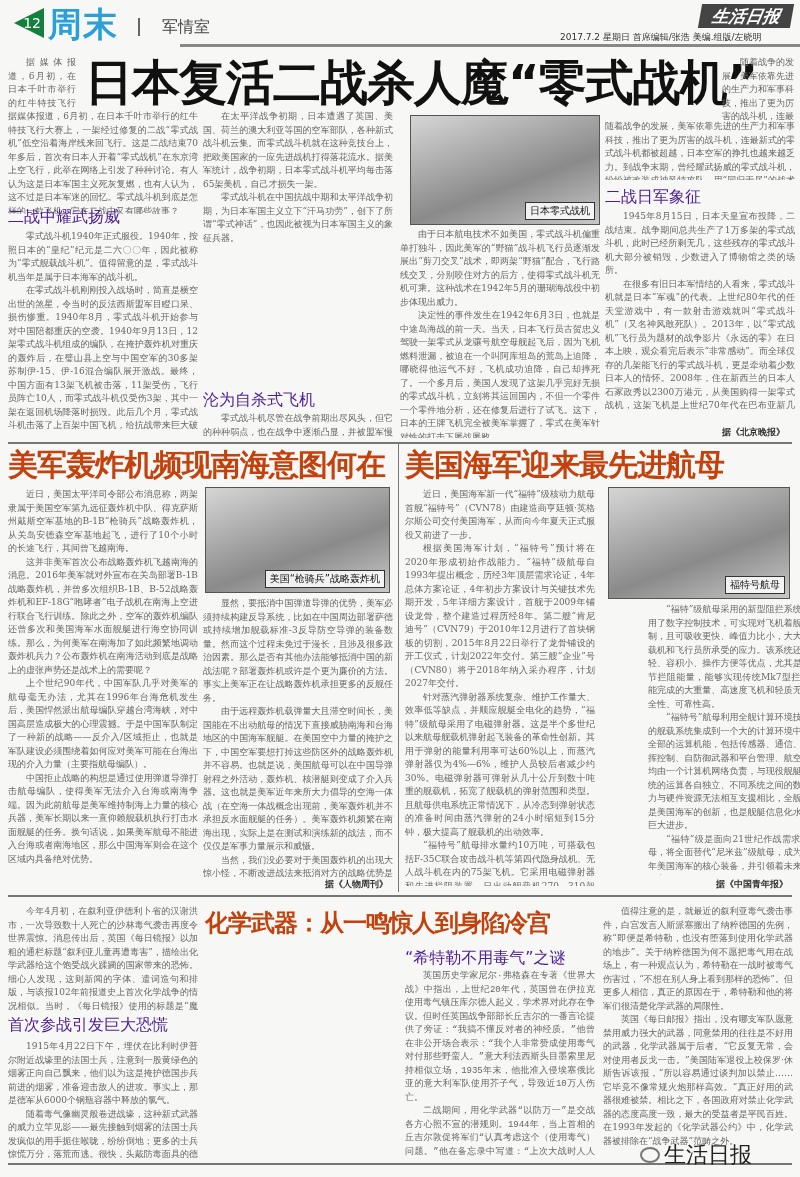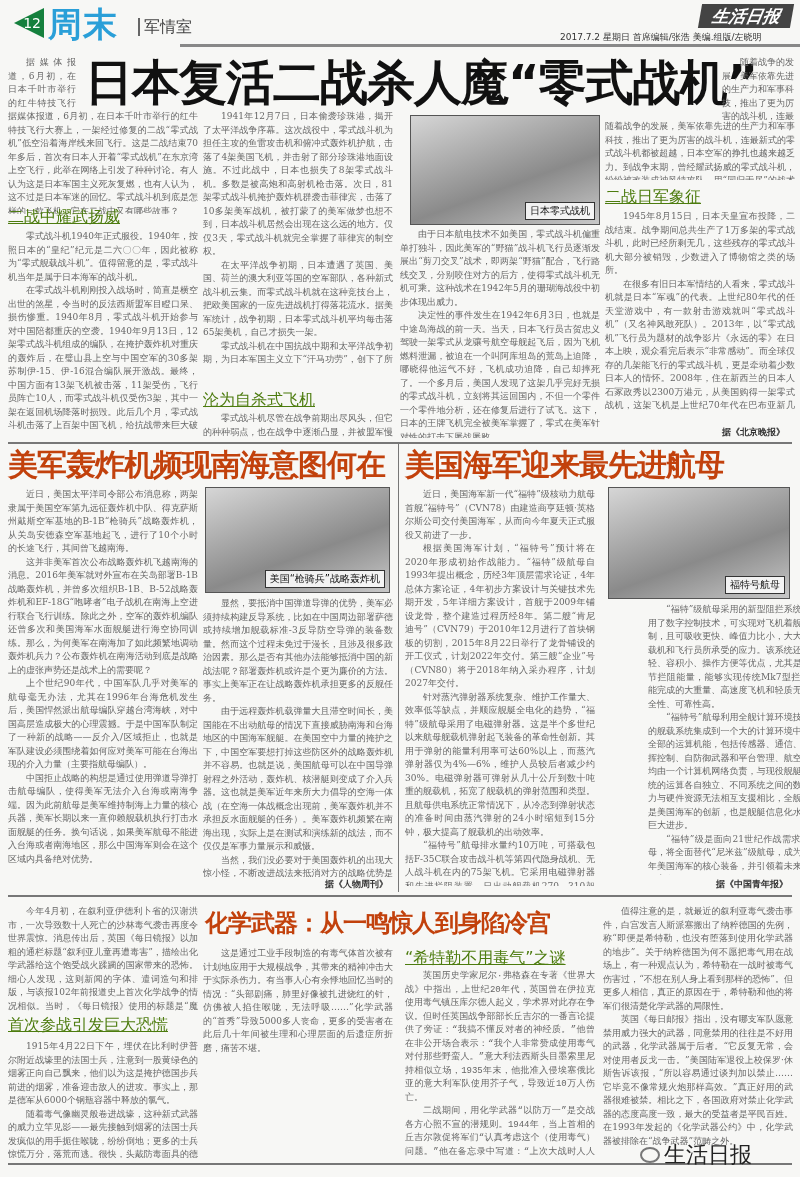--- a/index.html
+++ b/index.html
@@ -1,29 +1,29 @@
 <!DOCTYPE html>
 <html><head>
 <meta charset="utf-8">
 <style>
   * { box-sizing: border-box; margin: 0; padding: 0; }
   body { width: 800px; height: 1177px; background: #f7f7f5; font-family: "DejaVu Serif", serif; color: #333; position: relative; overflow: hidden; }
   .abs { position: absolute; }
   .masthead { left: 0; top: 0; width: 800px; height: 50px; }
   .pagenum { left: 14px; top: 8px; width: 30px; height: 30px; background: #15803d; clip-path: polygon(0 50%, 100% 0, 100% 100%); color: #fff; font: 14px "DejaVu Sans", sans-serif; display:flex; align-items:center; justify-content:flex-end; padding-right:3px; }
   .brand { left: 48px; top: 6px; font: bold 34px "DejaVu Sans", sans-serif; color: #2a9fd8; letter-spacing: 1px; line-height: 36px; }
-  .section { left: 138px; top: 18px; font: 16px "DejaVu Serif", serif; color: #444; border-left: 2px solid #666; padding-left: 4px; line-height: 18px; }
+  .section { left: 138px; top: 18px; font: 16px "DejaVu Serif", serif; color: #444; border-left: 2px solid #666; padding-left: 22px; line-height: 18px; }
   .hline { left: 180px; top: 44px; width: 620px; height: 3px; background: #888; }
   .logo { left: 700px; top: 4px; width: 92px; height: 24px; background: #444; color: #fff; font: bold italic 17px "DejaVu Sans", sans-serif; display: flex; align-items: center; justify-content: center; transform: skewX(-10deg); }
   .dateline { left: 560px; top: 31px; font: 9px "DejaVu Sans", sans-serif; color: #333; white-space: nowrap; }
   .body-text { font: 9px/13.5px "DejaVu Serif", serif; color: #666; text-align: justify; overflow: hidden; }
   .body-text p { text-indent: 2em; }
   .head-xl { font: 900 48px/54px "DejaVu Sans", sans-serif; color: #111; letter-spacing: -1px; white-space: nowrap; }
   .head-l { font: bold 30px/36px "DejaVu Sans", sans-serif; color: #c2410c; white-space: nowrap; letter-spacing: -1px; }
-  .subhead { font: 16px/20px "DejaVu Sans", sans-serif; color: #4d7c0f; text-decoration: underline; }
+  .subhead { font: 16px/20px "DejaVu Sans", sans-serif; color: #4c1d95; }
   .photo { background: linear-gradient(160deg, #d6d6d6, #8a8a8a 60%, #c8c8c8); border: 1px solid #555; }
   .caption { position: absolute; right: 4px; bottom: 4px; background: rgba(255,255,255,0.85); border: 1px solid #333; font: 10px "DejaVu Sans", sans-serif; color: #111; padding: 1px 4px; }
   .rule { background: #777; }
   .src { text-align: right; font: bold 9px "DejaVu Sans", sans-serif; color: #333; }
   .wm { left: 640px; top: 1140px; font: 22px "DejaVu Sans", sans-serif; color: #222; display:flex; align-items:center; gap:4px; }
   .wm .ic { width: 20px; height: 16px; border: 2px solid #777; border-radius: 50%; }
 </style>
 </head>
 <body>
 
@@ -44,21 +44,20 @@
 <div class="abs body-text" style="left:8px;top:110px;width:190px;height:104px;">
     <p style="text-indent:0">据媒体报道，6月初，在日本千叶市举行的红牛特技飞行大赛上，一架经过修复的二战“零式战机”低空沿着海岸线来回飞行。这是二战结束70年多后，首次有日本人开着“零式战机”在东京湾上空飞行，此举在网络上引发了种种讨论。有人认为这是日本军国主义死灰复燃，也有人认为，这不过是日本军迷的回忆。零式战斗机到底是怎样的一款飞机，它在二战中又有哪些故事？</p>
   </div>
 <div class="abs subhead" style="left:8px;top:207px;">二战中耀武扬威</div>
 <div class="abs body-text" style="left:8px;top:230px;width:190px;height:200px;">
   <p>零式战斗机1940年正式服役。1940年，按照日本的“皇纪”纪元是二六〇〇年，因此被称为“零式舰载战斗机”。值得留意的是，零式战斗机当年是属于日本海军的战斗机。</p>
     <p>在零式战斗机刚刚投入战场时，简直是横空出世的煞星，令当时的反法西斯盟军目瞪口呆、损伤惨重。1940年8月，零式战斗机开始参与对中国陪都重庆的空袭。1940年9月13日，12架零式战斗机组成的编队，在掩护轰炸机对重庆的轰炸后，在璧山县上空与中国空军的30多架苏制伊-15、伊-16混合编队展开激战。最终，中国方面有13架飞机被击落，11架受伤，飞行员阵亡10人，而零式战斗机仅受伤3架，其中一架在返回机场降落时损毁。此后几个月，零式战斗机击落了上百架中国飞机，给抗战带来巨大破坏，而零式自身仅有两架被地面高射炮击落。由于零式战斗机的嚣张，原本经常与日本战机英勇格斗的苏制战斗机都被迫避其锋芒，中国战场的制空权被日军掌握。</p>
 </div>
 
 <div class="abs body-text" style="left:203px;top:110px;width:190px;height:255px;">
-  <p>1941年12月7日，日本偷袭珍珠港，揭开了太平洋战争序幕。这次战役中，零式战斗机为担任主攻的鱼雷攻击机和俯冲式轰炸机护航，击落了4架美国飞机，并击射了部分珍珠港地面设施。不过此战中，日本也损失了8架零式战斗机。多数是被高炮和高射机枪击落。次日，81架零式战斗机掩护轰炸机群袭击菲律宾，击落了10多架美军战机，被打蒙了的美军做梦也想不到，日本战斗机居然会出现在这么远的地方。仅仅3天，零式战斗机就完全掌握了菲律宾的制空权。</p>
     <p>在太平洋战争初期，日本遭遇了英国、美国、荷兰的澳大利亚等国的空军部队，各种新式战斗机云集。而零式战斗机就在这种竞技台上，把欧美国家的一应先进战机打得落花流水。据美军统计，战争初期，日本零式战斗机平均每击落65架美机，自己才损失一架。</p>
     <p>零式战斗机在中国抗战中期和太平洋战争初期，为日本军国主义立下“汗马功劳”，创下了所谓“零式神话”，也因此被视为日本军国主义的象征兵器。</p>
 </div>
 <div class="abs subhead" style="left:203px;top:390px;">沦为自杀式飞机</div>
 <div class="abs body-text" style="left:203px;top:412px;width:190px;height:28px;">
     <p>零式战斗机尽管在战争前期出尽风头，但它的种种弱点，也在战争中逐渐凸显，并被盟军慢慢发现破解。</p>
   </div>
 
 <div class="abs photo" style="left:410px;top:115px;width:190px;height:110px;">
   <span class="caption">日本零式战机</span>
@@ -123,21 +122,20 @@
 <div class="abs head-l" style="left:205px;top:905px;font-size:24px;">化学武器：从一鸣惊人到身陷冷宫</div>
 <div class="abs body-text" style="left:8px;top:905px;width:190px;height:108px;">
     <p>今年4月初，在叙利亚伊德利卜省的汉谢洪市，一次导致数十人死亡的沙林毒气袭击再度令世界震惊。消息传出后，英国《每日镜报》以加粗的通栏标题“叙利亚儿童再遭毒害”，描绘出化学武器给这个饱受战火蹂躏的国家带来的恐怖。细心人发现，这则新闻的字体、遣词造句和排版，与该报102年前报道史上首次化学战争的情况相似。当时，《每日镜报》使用的标题是“魔鬼，汝名德意志”。</p>
   </div>
 <div class="abs subhead" style="left:8px;top:1015px;">首次参战引发巨大恐慌</div>
 <div class="abs body-text" style="left:8px;top:1040px;width:190px;height:118px;">
   <p>1915年4月22日下午，埋伏在比利时伊普尔附近战壕里的法国士兵，注意到一股黄绿色的烟雾正向自己飘来，他们以为这是掩护德国步兵前进的烟雾，准备迎击敌人的进攻。事实上，那是德军从6000个钢瓶容器中释放的氯气。</p>
     <p>随着毒气像幽灵般卷进战壕，这种新式武器的威力立竿见影——最先接触到烟雾的法国士兵发疯似的用手扼住喉咙，纷纷倒地；更多的士兵惊慌万分，落荒而逃。很快，头戴防毒面具的德军冲了上来，没费太大力气，就在这条久攻不下的防线上撕开了缺口。</p>
 </div>
 <div class="abs body-text" style="left:203px;top:947px;width:190px;height:210px;">
-  <p>这是通过工业手段制造的有毒气体首次被有计划地应用于大规模战争，其带来的精神冲击大于实际杀伤力。有当事人心有余悸地回忆当时的情况：“头部剧痛，肺里好像被扎进烧红的针，仿佛被人掐住喉咙，无法呼吸……”化学武器的“首秀”导致5000多人丧命，更多的受害者在此后几十年间被生理和心理层面的后遗症所折磨，痛苦不堪。</p>
 </div>
 <div class="abs subhead" style="left:405px;top:948px;">“希特勒不用毒气”之谜</div>
 <div class="abs body-text" style="left:405px;top:970px;width:190px;height:188px;font-family:Liberation Mono, monospace;">
   <p>英国历史学家尼尔·弗格森在专著《世界大战》中指出，上世纪20年代，英国曾在伊拉克使用毒气镇压库尔德人起义，学术界对此存在争议。但时任英国战争部部长丘吉尔的一番言论提供了旁证：“我搞不懂反对者的神经质。”他曾在非公开场合表示：“我个人非常赞成使用毒气对付那些野蛮人。”意大利法西斯头目墨索里尼持相似立场，1935年末，他批准入侵埃塞俄比亚的意大利军队使用芥子气，导致近10万人伤亡。</p>
     <p>二战期间，用化学武器“以防万一”是交战各方心照不宣的潜规则。1944年，当上首相的丘吉尔敦促将军们“认真考虑这个（使用毒气）问题。”他在备忘录中写道：“上次大战时人人都用它，也没听说道德家有多少抱怨……在这个问题上过分考虑道德不道德，实在荒唐。”丘吉尔甚至认为，希特勒不敢对盟军使用毒气的在一定程度上是害怕报复。</p>
 </div>
 <div class="abs body-text" style="left:603px;top:905px;width:190px;height:240px;">
   <p>值得注意的是，就最近的叙利亚毒气袭击事件，白宫发言人斯派塞搬出了纳粹德国的先例，称“即便是希特勒，也没有堕落到使用化学武器的地步”。关于纳粹德国为何不愿把毒气用在战场上，有一种观点认为，希特勒在一战时被毒气伤害过，“不想在别人身上看到那样的恐怖”。但更多人相信，真正的原因在于，希特勒和他的将军们很清楚化学武器的局限性。</p>
     <p>英国《每日邮报》指出，没有哪支军队愿意禁用威力强大的武器，同意禁用的往往是不好用的武器，化学武器属于后者。“它反复无常，会对使用者反戈一击。”美国陆军退役上校保罗·休斯告诉该报，“所以容易通过谈判加以禁止……它毕竟不像常规火炮那样高效。”真正好用的武器很难被禁。相比之下，各国政府对禁止化学武器的态度高度一致，最大的受益者是平民百姓。在1993年发起的《化学武器公约》中，化学武器被排除在“战争武器”范畴之外。</p>
 </div>

